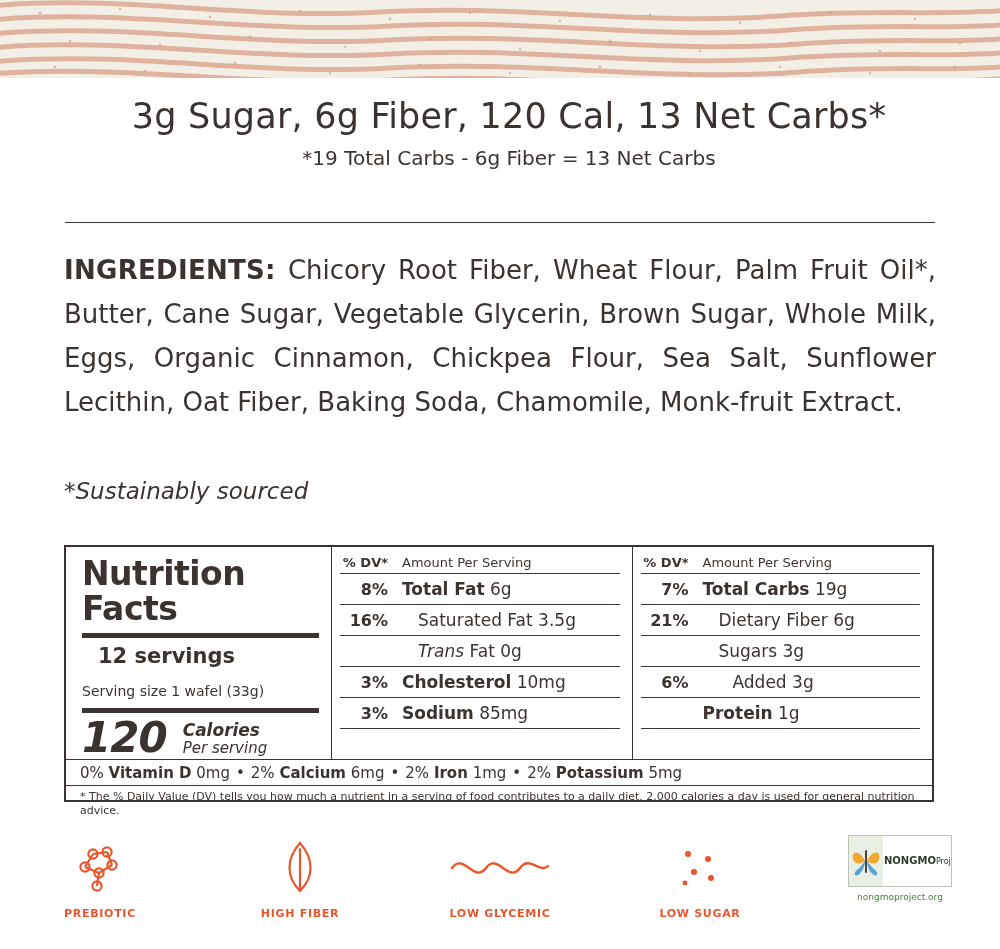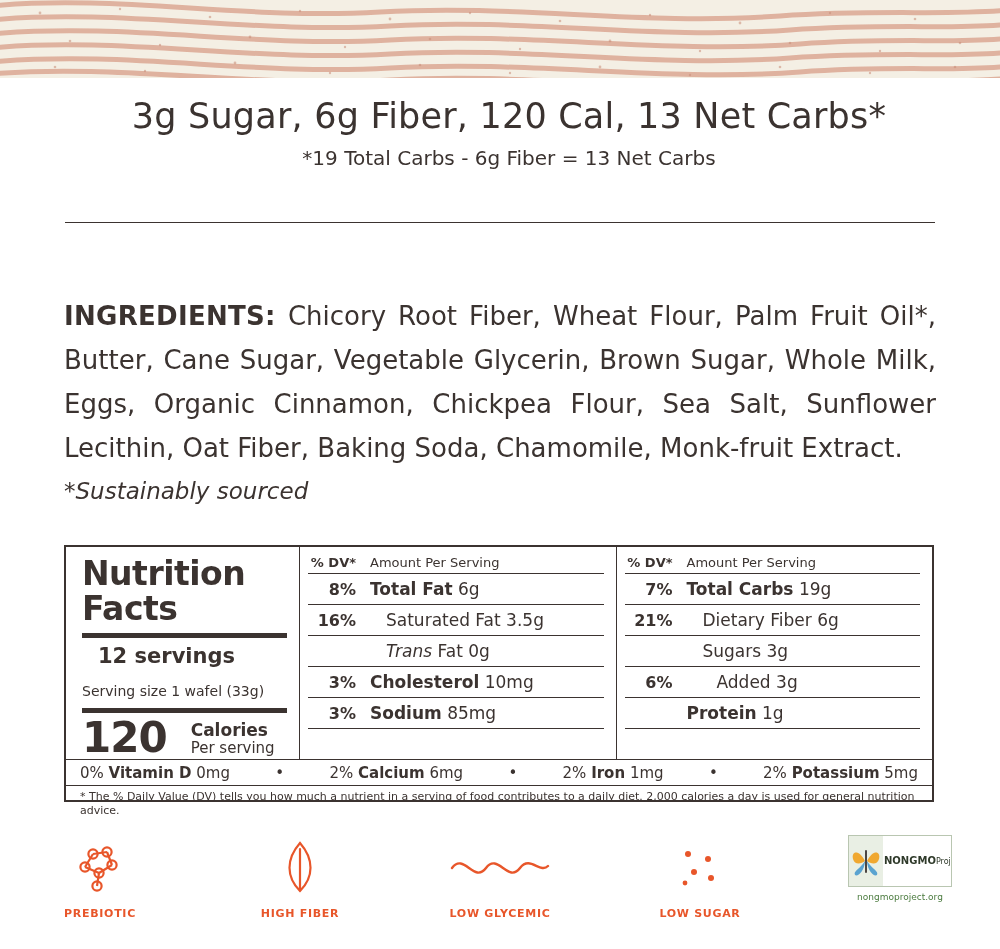--- a/index.html
+++ b/index.html
@@ -61,21 +61,20 @@
   
   .ingredients {
     position: absolute;
     top: 248px;
     left: 64px;
     width: 872px;
     font-size: 26px;
     line-height: 44px;
     text-align: justify;
     color: #3b3330;
-    margin-top: 46px;
   }
   .ingredients .lead {
     font-weight: 700;
     letter-spacing: 0.3px;
   }
   .sustainably {
     position: absolute;
     top: 478px;
     left: 64px;
     font-size: 23px;
@@ -94,21 +93,21 @@
     box-sizing: border-box;
     background: #fff;
     display: flex;
     flex-direction: column;
   }
   .nf-top {
     display: flex;
     flex: 1;
   }
   .nf-left {
-    width: 234px;
+    width: 266px;
     box-sizing: border-box;
     padding: 8px 12px 0 16px;
     border-right: 1.5px solid #3b3330;
     position: relative;
   }
   .nf-title {
     font-family: "DejaVu Sans", sans-serif;
     font-weight: 700;
     font-size: 33px;
     line-height: 33px;
@@ -133,21 +132,22 @@
     margin-top: 14px;
   }
   .nf-cal-hr {
     border: 0;
     border-top: 5px solid #3b3330;
     margin: 8px 0 4px 0;
   }
   .nf-cal-row {
     display: flex;
     align-items: flex-end;
-    gap: 24px;
+    gap: 16px;
+    font-style: italic;
   }
   .nf-cal-number {
     font-family: "DejaVu Sans", sans-serif;
     font-weight: 700;
     font-size: 42px;
     line-height: 42px;
     letter-spacing: -1px;
   }
   .nf-cal-labels {
     padding-bottom: 2px;
@@ -205,21 +205,20 @@
     padding-left: 6px;
     align-self: center;
   }
   .nf-row .nm b { font-weight: 700; }
   .nf-row .nm i { font-style: italic; }
   .nf-row.indent .nm { padding-left: 22px; }
   .nf-row.indent2 .nm { padding-left: 36px; }
 
   .nf-micros {
     display: flex;
-    justify-content: space-between;
     align-items: center;
     padding: 4px 14px 3px 14px;
     border-top: 1.5px solid #3b3330;
     font-size: 15px;
   }
   .nf-micros .sep { padding: 0 6px; }
   .nf-footnote {
     font-size: 11px;
     padding: 0 14px 4px 14px;
     border-top: 1.5px solid #3b3330;

